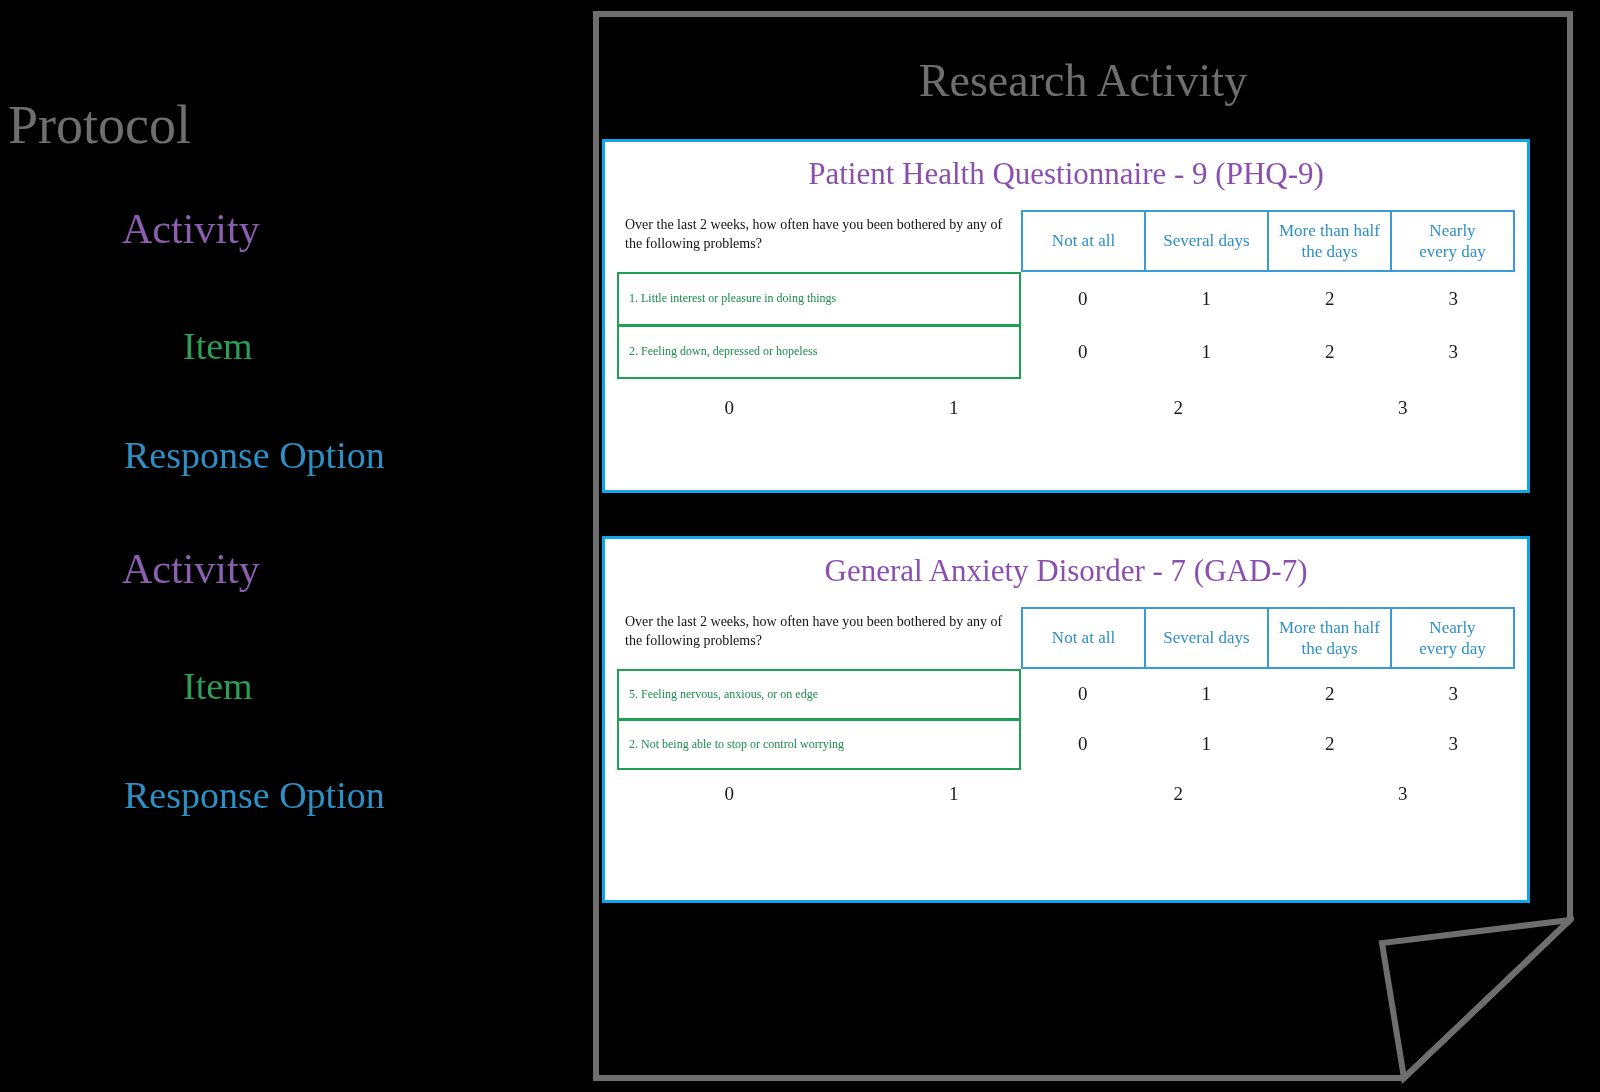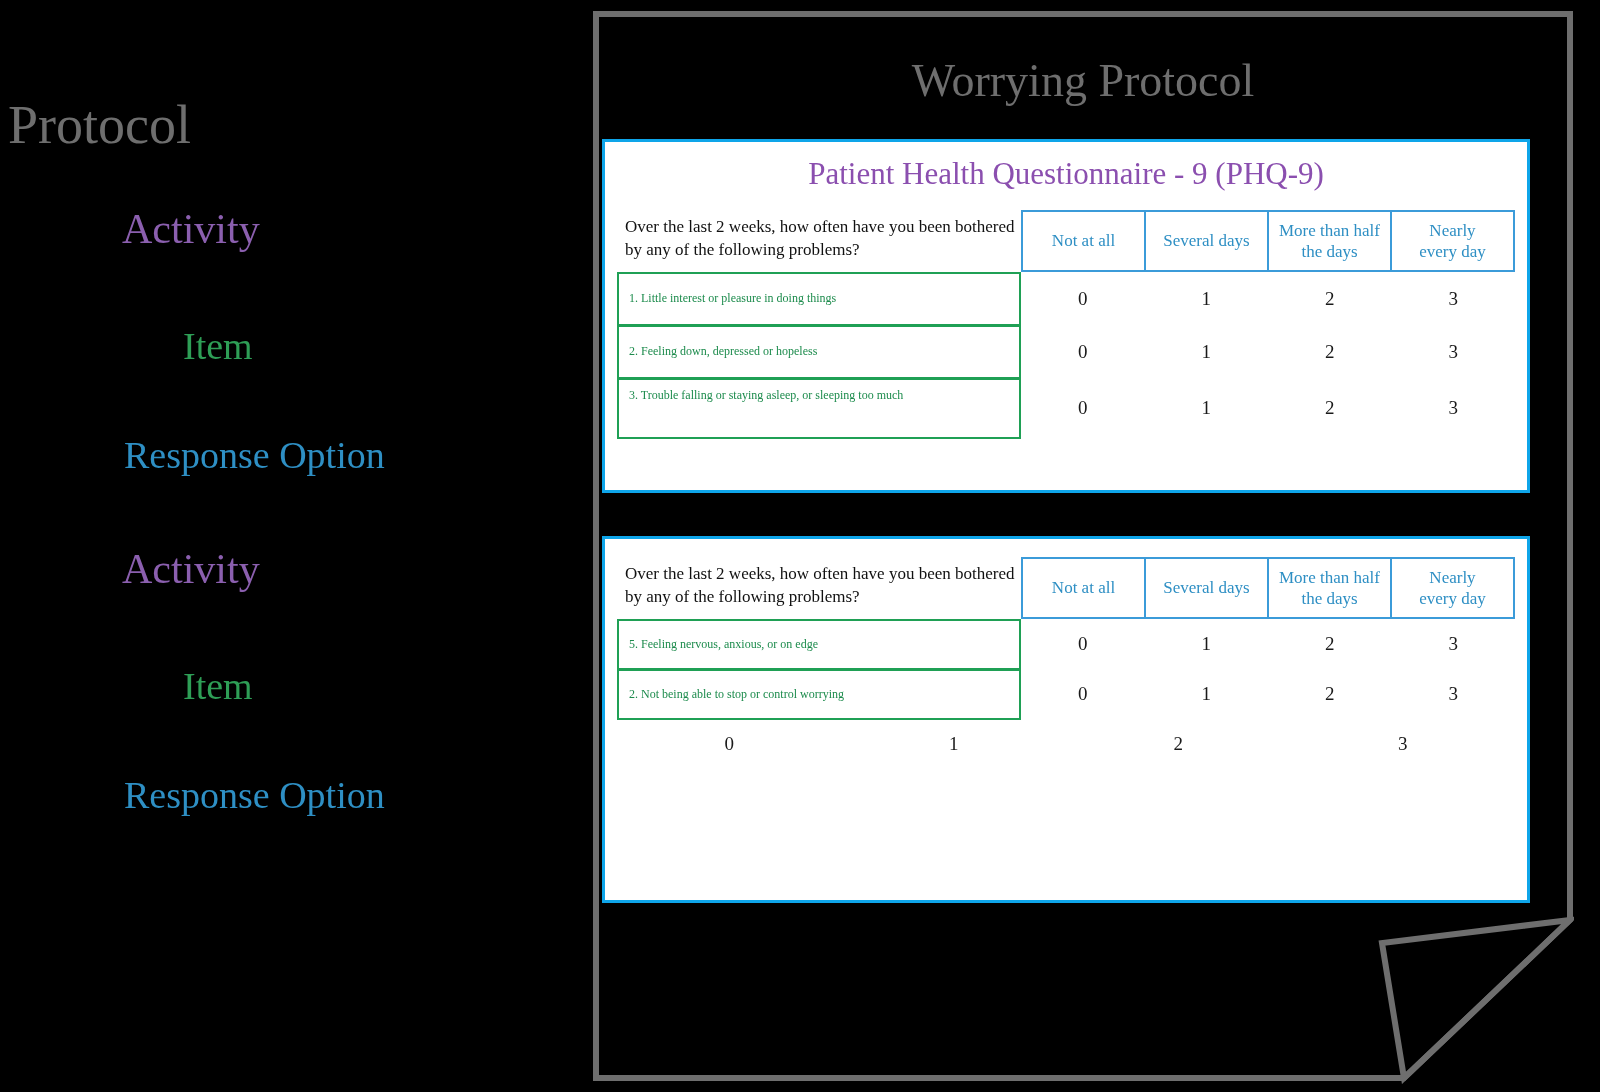--- a/index.html
+++ b/index.html
@@ -104,21 +104,21 @@
   
   .head-row {
     display: flex;
     align-items: stretch;
     height: 62px;
   }
   .prompt-cell {
     width: 404px;
     flex: 0 0 404px;
     padding: 6px 4px 0 8px;
-    font-size: 17px;
+    font-size: 14px;
     color: #111;
     line-height: 1.35;
   }
   .opt-head {
     flex: 1 1 0;
     border: 2px solid #3B9BD9;
     border-right-width: 0;
     display: flex;
     align-items: center;
     justify-content: center;
@@ -174,21 +174,21 @@
     <div class="legend-word" id="legend-response-2">Response Option</div>
   </div>
 
   <div id="doc-sheet">
 
     <svg id="doc-outline" viewBox="0 0 982 1076" width="982" height="1076">
       <path d="M4,6 L978,6 L978,912 L812,1070 L4,1070 Z" fill="none" stroke="#6E6E6E" stroke-width="6" stroke-linejoin="miter"></path>
       <path d="M978,912 L790,935 L812,1070 Z" fill="none" stroke="#6E6E6E" stroke-width="6" stroke-linejoin="miter"></path>
     </svg>
 
-    <div id="doc-title">Worrying Protocol</div>
+    <div id="doc-title">Research Activity</div>
 
     <div class="panel" id="panel-phq9">
       <div class="panel-title">Patient Health Questionnaire - 9 (PHQ-9)</div>
 
       <div class="q-table">
 
         <div class="head-row">
           <div class="prompt-cell">Over the last 2 weeks, how often have you been bothered by any of the following problems?</div>
           <div class="opt-head">
             <span>Not at all</span>
@@ -214,31 +214,31 @@
 
         <div class="item-row r2">
           <div class="item-cell">2. Feeling down, depressed or hopeless</div>
           <div class="score-cell">0</div>
           <div class="score-cell">1</div>
           <div class="score-cell">2</div>
           <div class="score-cell">3</div>
         </div>
 
         <div class="item-row r3">
-          <div class="item-cell tall">3. Trouble falling or staying asleep, or sleeping too much</div>
           <div class="score-cell">0</div>
           <div class="score-cell">1</div>
           <div class="score-cell">2</div>
           <div class="score-cell">3</div>
         </div>
 
       </div>
     </div>
 
     <div class="panel" id="panel-gad7">
+      <div class="panel-title">General Anxiety Disorder - 7 (GAD-7)</div>
 
       <div class="q-table">
 
         <div class="head-row">
           <div class="prompt-cell">Over the last 2 weeks, how often have you been bothered by any of the following problems?</div>
           <div class="opt-head">
             <span>Not at all</span>
           </div>
           <div class="opt-head">
             <span>Several days</span>

